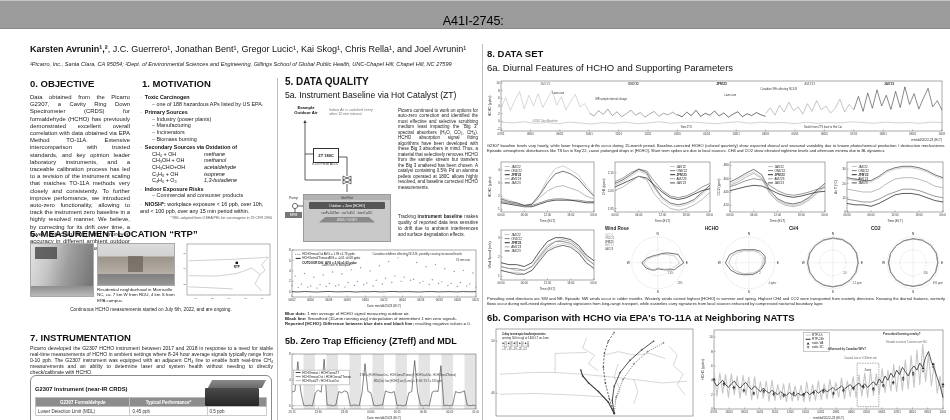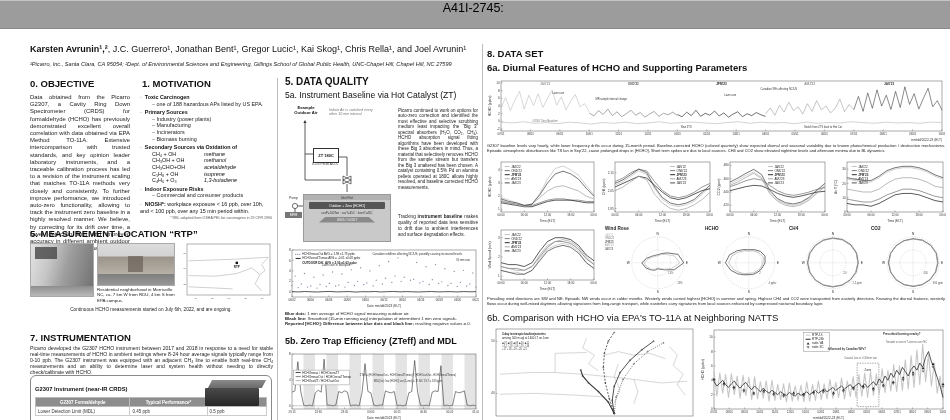--- a/index.html
+++ b/index.html
@@ -3,21 +3,21 @@
 <meta charset="utf-8">
 <style>
   html,body{margin:0;padding:0}
   body{position:relative;width:950px;height:420px;overflow:hidden;background:#fff;
        font-family:"Liberation Sans","DejaVu Sans",sans-serif;color:#111;}
   .abs{position:absolute}
   .b{font-weight:bold}
   .it{font-style:italic}
   .jt{text-align:justify}
   .banner{left:0;top:6;width:950px;height:27px;background:#9c9c9c;border-top:1px solid #c4c4c4;border-bottom:1px solid #8a8a8a;
-          display:flex;align-items:flex-start;justify-content:center;font-size:12.5px;color:#000}
+          display:flex;align-items:flex-end;justify-content:center;font-size:12.5px;color:#000}
   .vdiv{width:1px;background:#bdbdbd}
   .sect{font-size:9.5px;font-weight:bold}
   .m1{margin-top:2px}
   .m1 .blt{margin-right:3px}
   .m2{padding-left:12px;color:#222}
   .m2::before{content:"– ";color:#555}
   .rx{display:flex;padding-left:12px}
   .rx .f{width:52px}
   .chart{overflow:hidden}
   .card{border:1px solid #8a8a8a;border-radius:6px;background:#fff}
@@ -322,21 +322,21 @@
       <text x="19.18" y="22.5" font-size="3" fill="#222" text-anchor="start" font-weight="normal">HCHOmeas  /  HCHOzeroZT</text>
       <line x1="12.68" x2="17.68" y1="25.6" y2="25.6" stroke="#777" stroke-width="0.9"></line>
       <text x="19.18" y="26.6" font-size="3" fill="#222" text-anchor="start" font-weight="normal">HCHOmeasOut  /  HCHOzeroZTsmoo</text>
       <line x1="12.68" x2="17.68" y1="29.7" y2="29.7" stroke="#aaa" stroke-width="0.9"></line>
       <text x="19.18" y="30.7" font-size="3" fill="#222" text-anchor="start" font-weight="normal">HCHOcatZT  /  HCHOcatOut</text>
       <text x="124.92" y="25" font-size="2.6" fill="#333" text-anchor="middle" font-weight="normal">ZTeff = (HCHOmeasOut - HCHOzeroZTsmoo) / (HCHOcatOut - HCHOzeroZTsmoo)</text>
       <text x="124.92" y="30.5" font-size="2.6" fill="#333" text-anchor="middle" font-weight="normal">MDL(1σ): low [HCHO] var (1-min) = 17.66 / 19.7 = 183 pptv</text>
     </svg></div>
 
 <div class="abs" style="left:487px;top:48px;font-size:9.5px;font-weight:bold">8. DATA SET</div>
-<div class="abs" style="left:487px;top:62px;font-size:9.5px;font-weight:bold">6a. Diurnal Features of HCHO and Supporting Parameters</div>
+<div class="abs" style="left:487px;top:62px;font-size:9.5px;font-weight:normal">6a. Diurnal Features of HCHO and Supporting Parameters</div>
 <div class="abs chart" style="left:487px;top:78px;width:458px;height:64px"><svg viewBox="0 0 458 64" width="458" height="64">
       <rect x="14" y="3" width="441" height="50" fill="none" stroke="#555" stroke-width="0.5"></rect>
       <line x1="14" x2="15.6" y1="51.07692307692308" y2="51.07692307692308" stroke="#555" stroke-width="0.4"></line>
       <text x="12.7" y="52.17692307692308" font-size="3.1" fill="#333" text-anchor="end" font-weight="normal">-2</text>
       <line x1="14" x2="15.6" y1="43.38461538461539" y2="43.38461538461539" stroke="#555" stroke-width="0.4"></line>
       <text x="12.7" y="44.48461538461539" font-size="3.1" fill="#333" text-anchor="end" font-weight="normal">0</text>
       <line x1="14" x2="15.6" y1="35.69230769230769" y2="35.69230769230769" stroke="#555" stroke-width="0.4"></line>
       <text x="12.7" y="36.792307692307695" font-size="3.1" fill="#333" text-anchor="end" font-weight="normal">2</text>
       <line x1="14" x2="15.6" y1="28" y2="28" stroke="#555" stroke-width="0.4"></line>
       <text x="12.7" y="29.1" font-size="3.1" fill="#333" text-anchor="end" font-weight="normal">4</text>
@@ -644,21 +644,21 @@
       <text x="71.12" y="38.800000000000004" font-size="3.2" fill="#222" text-anchor="start" font-weight="normal">E</text>
       <text x="43.120000000000005" y="67.80000000000001" font-size="3.2" fill="#222" text-anchor="middle" font-weight="normal">S</text>
       <text x="15.120000000000005" y="38.800000000000004" font-size="3.2" fill="#222" text-anchor="end" font-weight="normal">W</text>
       <text x="53.480000000000004" y="49.160000000000004" font-size="2.6" fill="#555" text-anchor="start" font-weight="normal">450</text>
       <text x="62.84" y="58.52" font-size="2.6" fill="#555" text-anchor="start" font-weight="normal">490 ppm</text>
       <polygon points="43.120000000000005,13.657142857142862 52.50121099912135,15.151753174437605 60.754377277754315,20.165622722245697 66.3565129768757,28.175121182719664 67.9526530612245,37.800000000000004 65.67020246701018,47.14059969609485 60.07901814796797,54.75901814796798 52.216931877935856,59.76193631569688 43.120000000000005,61.465306122448986 34.02306812206416,59.76193631569688 26.08594194872244,54.834058051277566 20.569797532989824,47.14059969609485 18.393469387755108,37.800000000000004 20.471753174437602,28.418789000878675 26.010902045412845,20.690902045412848 33.94184551601116,15.641974967198692" fill="none" stroke="#333" stroke-width="0.7" stroke-linejoin="round"></polygon>
       <polygon points="43.120000000000005,14.028571428571432 52.3590714385286,15.49490842937037 60.45421766451594,20.46578233548407 65.96433554266684,28.337566394825664 67.52816326530612,37.800000000000004 65.27802503280131,46.97815448398885 59.8163784863844,54.4963784863844 52.07479231734311,59.41878106076412 43.120000000000005,61.09387755102041 34.165207682656906,59.41878106076412 26.348581610306017,54.571418389693996 20.912952787922585,46.9984601355021 18.817959183673473,37.800000000000004 20.814908429370362,28.56092856147142 26.23602175534162,20.916021755341628 34.06367942509066,15.936108042855345" fill="none" stroke="#999" stroke-width="0.7" stroke-linejoin="round"></polygon>
     </svg></div>
 
 <div class="abs jt" style="left:487px;top:297px;width:458px;font-size:4px;line-height:1.15;color:#222">Prevailing wind directions are SW and NE. Episodic NW winds occur in colder months. Westerly winds carried highest [HCHO] in summer and spring. Highest CH4 and CO2 were transported from easterly directions. Knowing the diurnal features, westerly flows occur during well-mixed daytimes allowing signatures from long-range transport, while easterlies carry signatures from local sources enhanced by compressed nocturnal boundary layer.</div>
-<div class="abs" style="left:487px;top:312px;font-size:9.5px;font-weight:normal">6b. Comparison with HCHO via EPA's TO-11A at Neighboring NATTS</div>
+<div class="abs" style="left:487px;top:312px;font-size:9.5px;font-weight:bold">6b. Comparison with HCHO via EPA's TO-11A at Neighboring NATTS</div>
 <div class="abs chart" style="left:487px;top:327px;width:208px;height:93px"><svg viewBox="0 0 208 93" width="208" height="93">
       <rect x="9" y="2" width="197" height="87" fill="#fff" stroke="#555" stroke-width="0.5"></rect>
       <line x1="9" x2="10.6" y1="14.180000000000001" y2="14.180000000000001" stroke="#555" stroke-width="0.4"></line>
       <text x="7.7" y="15.280000000000001" font-size="3" fill="#333" text-anchor="end" font-weight="normal">50</text>
       <line x1="9" x2="10.6" y1="66.38" y2="66.38" stroke="#555" stroke-width="0.4"></line>
       <text x="7.7" y="67.47999999999999" font-size="3" fill="#333" text-anchor="end" font-weight="normal">40</text>
       <polyline points="12.94,47.24 44.46,45.5 68.1,45.5 68.1,26.360000000000003 99.62,25.490000000000002" fill="none" stroke="#999" stroke-width="0.4"></polyline>
       <polyline points="68.1,45.5 95.68,47.24 123.25999999999999,49.85 146.89999999999998,52.459999999999994 174.48,55.94 200.09,54.199999999999996" fill="none" stroke="#999" stroke-width="0.4"></polyline>
       <polyline points="99.62,10.700000000000001 95.68,21.14 107.5,28.099999999999998 101.58999999999999,36.800000000000004 111.44,43.76" fill="none" stroke="#999" stroke-width="0.4"></polyline>
       <polyline points="117.35000000000001,28.099999999999998 131.14,24.62 146.89999999999998,28.099999999999998 162.66,26.360000000000003 178.42,31.580000000000002" fill="none" stroke="#999" stroke-width="0.4"></polyline>

